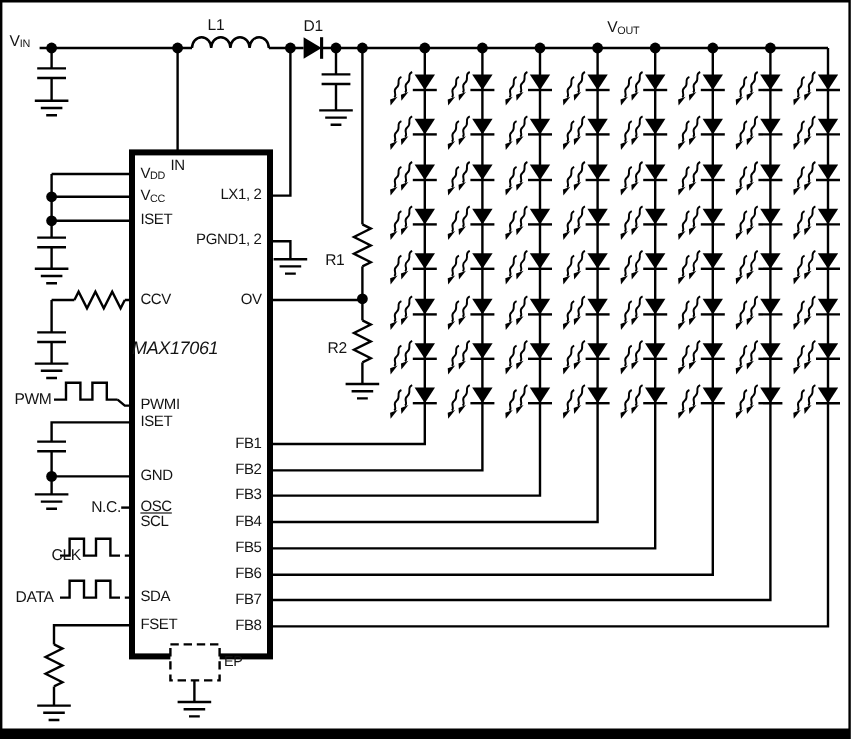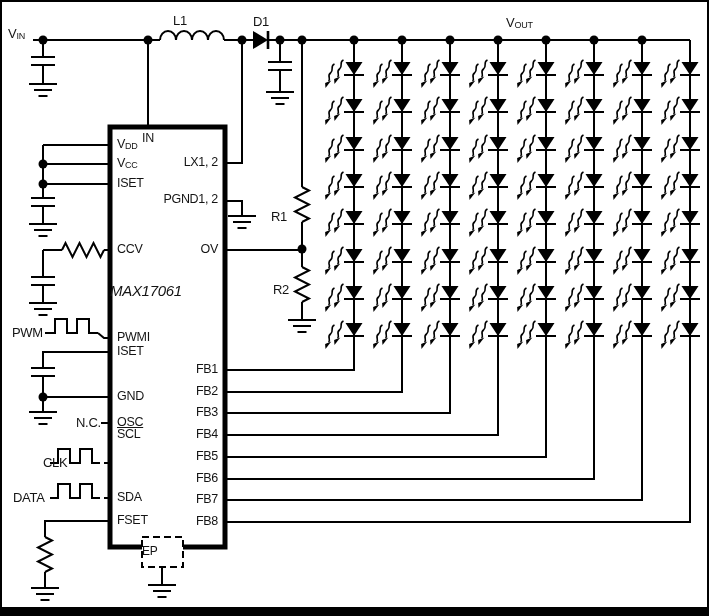--- a/index.html
+++ b/index.html
@@ -14,21 +14,21 @@
   .fill{fill:#000;stroke:none;}
   .dot{fill:#000;stroke:none;}
   .icbox{fill:#fff;stroke:#000;stroke-width:5;}
   .epbox{fill:#fff;stroke:#000;stroke-width:2;stroke-dasharray:7 4;}
   .lbl{position:absolute;font-size:13px;line-height:1;letter-spacing:-0.3px;white-space:nowrap;}
   .pin{font-size:12.5px;}
   .sub{font-size:9px;letter-spacing:-0.2px;vertical-align:-1px;}
   .ra{text-align:center;}
   .icname{font-style:italic;font-size:15px;width:115px;}
   .fbl{right:498px;}
-  .eplbl{width:60px;text-align:left;}
+  .eplbl{width:60px;text-align:right;}
 </style>
 </head>
 <body>
 
 <div id="stage">
   <div class="frame"></div>
 
   <svg width="716" height="616" viewBox="0 0 716 616">
 
     <g>

